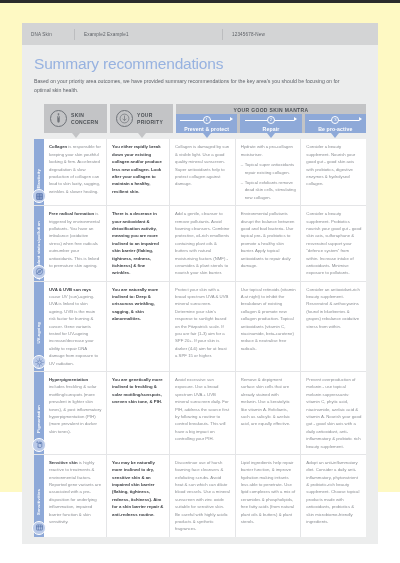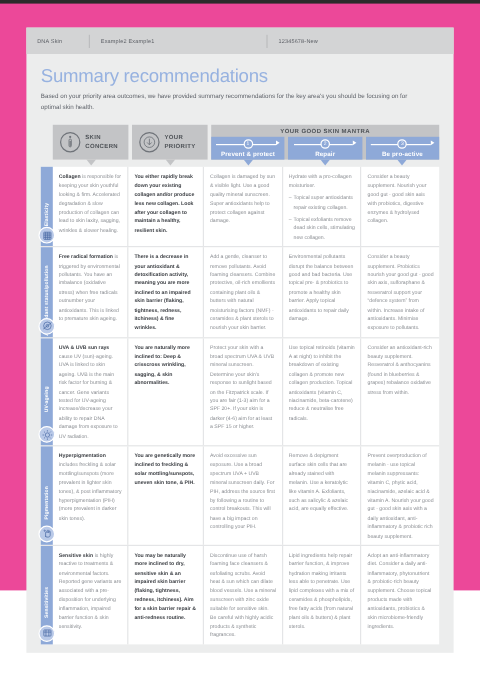--- a/index.html
+++ b/index.html
@@ -6,21 +6,21 @@
   html, body { width: 400px; height: 563px; }
   body {
     background: #ffffff;
     font-family: "Liberation Sans", sans-serif;
     overflow: hidden;
   }
   .page-frame {
     position: absolute;
     left: 0; top: 0;
     width: 400px; height: 492px;
-    background: #ec4899;
+    background: #fef9c3;
     border-top: 3px solid #2b2b2b;
   }
   .sheet {
     position: absolute;
     left: 22px; top: 20px;
     width: 356px; height: 521px;
     background: #eceded;
   }
   
   .meta-bar {

